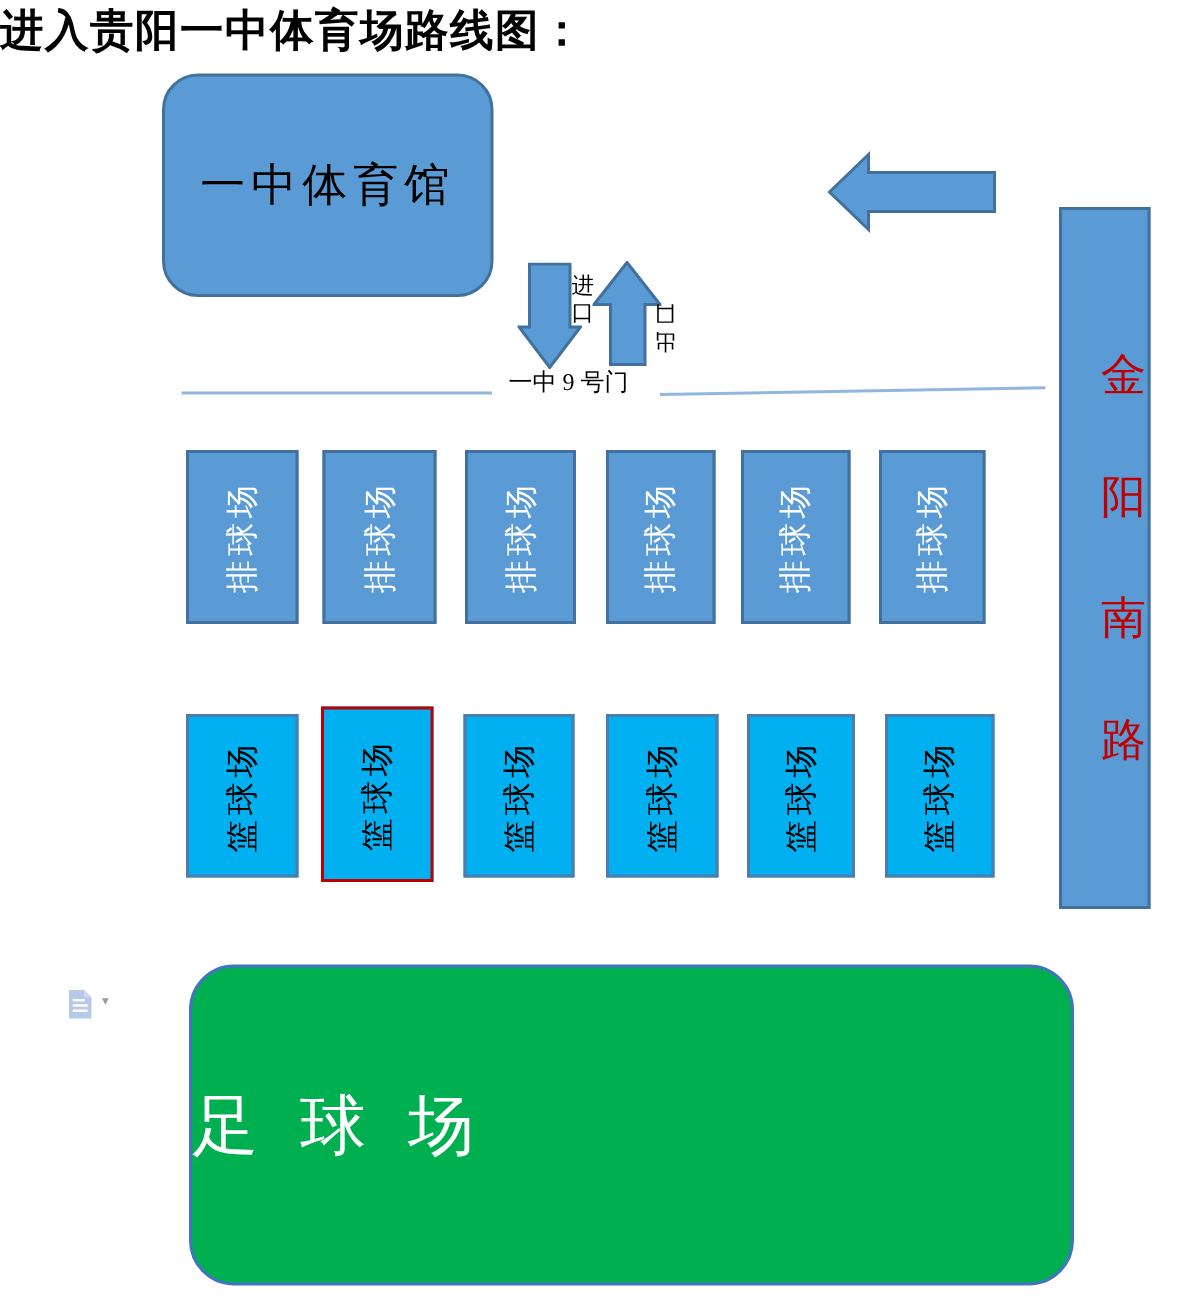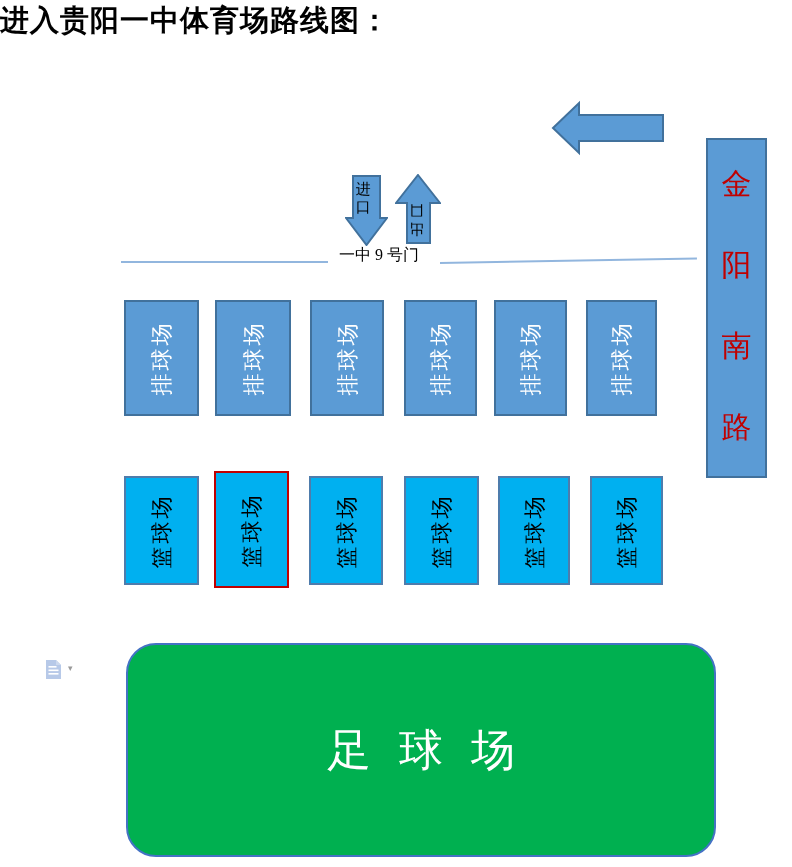--- a/index.html
+++ b/index.html
@@ -12,62 +12,65 @@
        background:var(--shape-blue);border:2px solid var(--shape-border);
        display:flex;align-items:center;justify-content:center;}
   .gym-label{font-family:"Liberation Serif",serif;font-size:30px;color:#000;letter-spacing:4px;}
   
   .arrow{position:absolute;}
   .arrow polygon{fill:var(--shape-blue);stroke:var(--shape-border);stroke-width:2;}
   .west-arrow{left:551px;top:100px;width:114px;height:56px;}
   .entrance-arrow{left:345px;top:175px;width:43px;height:71px;}
   .exit-arrow{left:395px;top:174px;width:46px;height:70px;}
   
-  .vtext{width:1.1em;line-height:1.22;text-align:center;word-break:break-all;
-         font-family:Liberation Mono, monospace;color:#000;}
+  .vtext{width:1.1em;line-height:1.22;text-align:left;word-break:break-all;
+         font-family:Liberation Sans, sans-serif;color:#000;margin-left:26px;}
   .entrance-label{position:absolute;left:355px;top:182px;font-size:15px;}
   .exit-label{position:absolute;left:408px;top:199px;font-size:15px;transform:rotate(180deg);}
   
   .gate-line{position:absolute;height:2px;background:var(--gate-line);}
   .gate-line.left{left:121px;top:261px;width:207px;}
   .gate-line.right{left:440px;top:262px;width:257px;transform:rotate(-1deg);transform-origin:left center;}
   .gate-label{position:absolute;left:336px;top:245px;width:86px;text-align:center;
               font-size:16px;color:#000;font-family:"Liberation Serif",serif;white-space:nowrap;}
   
-  .road{position:absolute;left:706px;top:138px;width:61px;height:340px;
+  .road{position:absolute;left:706px;top:138px;width:61px;height:468px;
         background:var(--shape-blue);border:2px solid var(--shape-border);box-sizing:border-box;
         display:flex;align-items:center;justify-content:center;}
   .road-label{font-size:30px;line-height:81px;color:var(--highlight-red);}
   
   .court{position:absolute;box-sizing:border-box;display:flex;align-items:center;justify-content:center;}
   .court.vb{top:300px;height:116px;background:var(--shape-blue);border:2px solid var(--shape-border);}
   .court.bb{top:476px;height:109px;background:var(--court-cyan);border:2px solid var(--court-border);}
   .court.bb.highlight{top:471px;height:117px;border:2px solid var(--highlight-red);}
   .court-label{white-space:nowrap;transform:rotate(-90deg);font-family:"Liberation Serif",serif;
                font-size:22px;letter-spacing:3px;}
   .court.vb .court-label{color:#fff;}
   .court.bb .court-label{color:#000;}
   
   .field{position:absolute;left:126px;top:643px;width:586px;height:210px;border-radius:30px;
          background:var(--field-green);border:2px solid var(--field-border);
-         display:flex;align-items:center;justify-content:center;}
+         display:flex;align-items:center;}
   .field-label{font-family:"Liberation Serif",serif;font-size:44px;color:#fff;word-spacing:17px;}
   
   .paste-btn{position:absolute;left:42px;top:654px;width:38px;height:30px;cursor:pointer;}
   .paste-btn svg{position:absolute;left:2px;top:3px;}
   .paste-caret{position:absolute;left:26px;top:9px;font-size:9px;color:#9a9a9a;
                font-family:"DejaVu Sans",sans-serif;}
 </style>
 </head>
 <body>
 
 <div class="canvas">
 
   <h1 class="title">进入贵阳一中体育场路线图：</h1>
 
+  <div class="gym">
+    <span class="gym-label">一中体育馆</span>
+  </div>
 
   <svg class="arrow west-arrow" viewBox="0 0 114 56">
     <polygon points="2,28 28,3 28,15 112,15 112,41 28,41 28,53"></polygon>
   </svg>
 
   <svg class="arrow entrance-arrow" viewBox="0 0 43 71">
     <polygon points="8,1 35,1 35,43 42,43 21.5,70 1,43 8,43"></polygon>
   </svg>
   <div class="vtext entrance-label">进口</div>
 

